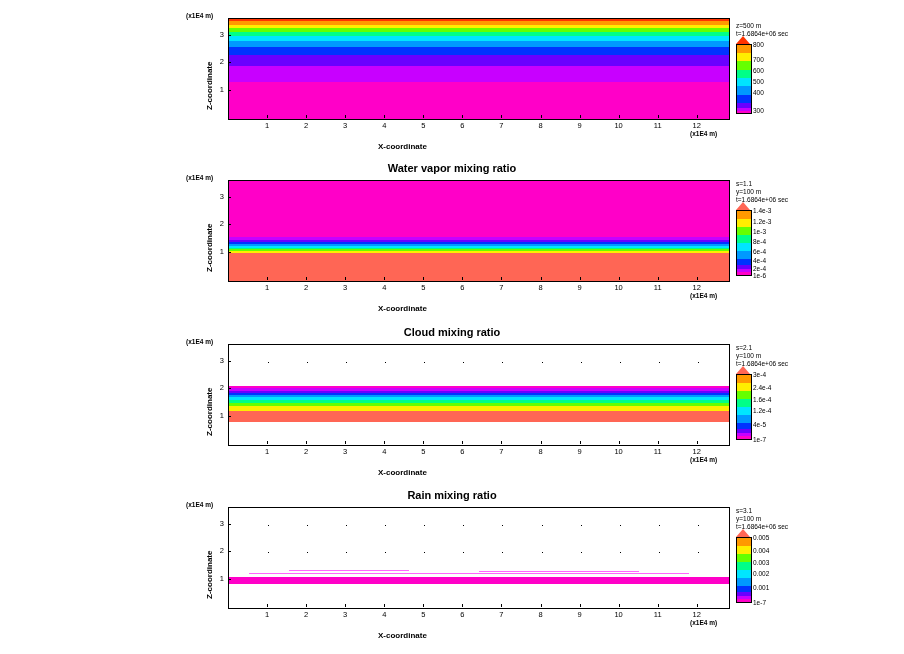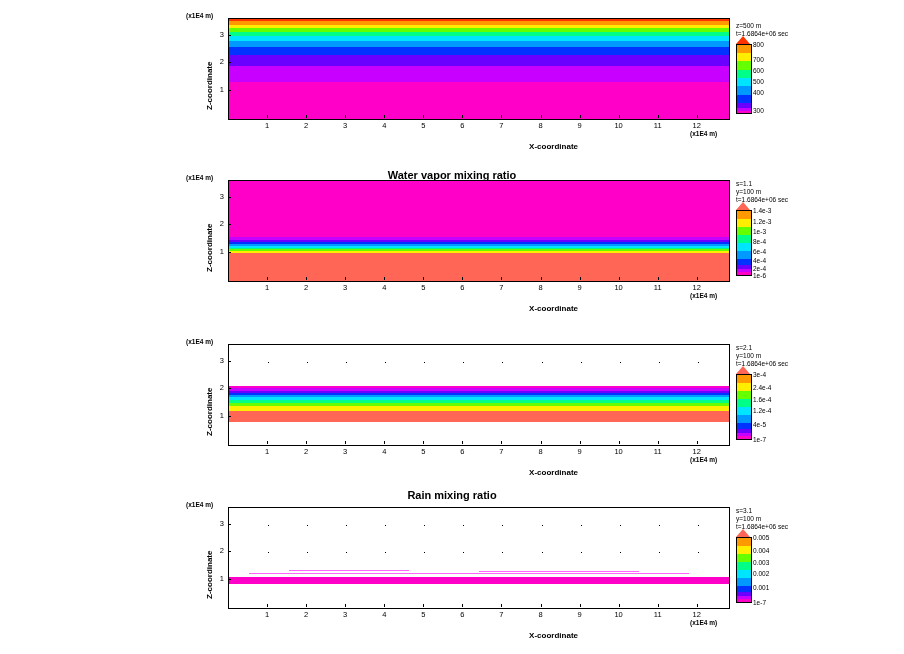--- a/index.html
+++ b/index.html
@@ -2,21 +2,21 @@
 <html><head>
 <meta charset="utf-8">
 <style>
   html,body{margin:0;padding:0;background:#ffffff;}
   body{width:904px;height:654px;position:relative;font-family:"Liberation Sans",sans-serif;color:#000;}
   .panel{position:absolute;left:0;width:904px;}
   .title{position:absolute;width:904px;text-align:center;font-size:11px;font-weight:bold;color:#000;}
   .unit-top{position:absolute;font-size:6.5px;font-weight:bold;}
   .unit-bot{position:absolute;font-size:6.5px;font-weight:bold;}
   .ylabel{position:absolute;font-size:8px;font-weight:bold;transform:rotate(-90deg);transform-origin:left top;white-space:nowrap;}
-  .xlabel{position:absolute;font-size:8px;font-weight:bold;text-align:right;}
+  .xlabel{position:absolute;font-size:8px;font-weight:bold;text-align:left;}
   .plotbox{position:absolute;border:1px solid #000;background:#fff;overflow:hidden;}
   .band{position:absolute;left:0;width:100%;}
   .dotgrid{position:absolute;inset:0;}
   .dot{position:absolute;width:1px;height:1px;background:#000;}
   .xtick{position:absolute;font-size:7.5px;text-align:center;width:20px;}
   .ytick{position:absolute;font-size:7.5px;text-align:right;width:14px;}
   .tickmark{position:absolute;background:#000;}
   .cbar{position:absolute;border:1px solid #000;overflow:hidden;}
   .cseg{position:absolute;left:0;width:100%;}
   .carrow{position:absolute;width:0;height:0;}
@@ -62,21 +62,21 @@
   <div class="clabel" style="left:753px;top:56px;">700</div>
   <div class="clabel" style="left:753px;top:67px;">600</div>
   <div class="clabel" style="left:753px;top:78px;">500</div>
   <div class="clabel" style="left:753px;top:89px;">400</div>
   <div class="clabel" style="left:753px;top:107px;">300</div>
   <div class="meta" style="left:736px;top:22px;">z=500 m</div>
   <div class="meta" style="left:736px;top:30px;">t=1.6864e+06 sec</div>
 </div>
 
 <div class="panel" style="top:162px;height:162px;">
-  <div class="title" style="top:7px;">Water vapor mixing ratio</div>
+  <div class="title" style="top:0;">Water vapor mixing ratio</div>
   <div class="unit-top" style="left:186px;top:12px;">(x1E4 m)</div>
   <div class="ylabel" style="left:205px;top:110px;">Z-coordinate</div>
   <div class="plotbox" style="left:228px;top:18px;width:500px;height:100px;">
     <div class="dotgrid">
         <div class="dot" style="left: 39.0625px; top: 72.2222px;"></div>
         <div class="dot" style="left: 39.0625px; top: 44.4444px;"></div>
         <div class="dot" style="left: 39.0625px; top: 16.6667px;"></div>
         <div class="dot" style="left: 78.125px; top: 72.2222px;"></div>
         <div class="dot" style="left: 78.125px; top: 44.4444px;"></div>
         <div class="dot" style="left: 78.125px; top: 16.6667px;"></div>
@@ -144,20 +144,21 @@
   <div class="clabel" style="left:753px;top:86px;">6e-4</div>
   <div class="clabel" style="left:753px;top:95px;">4e-4</div>
   <div class="clabel" style="left:753px;top:103px;">2e-4</div>
   <div class="clabel" style="left:753px;top:110px;">1e-6</div>
   <div class="meta" style="left:736px;top:18px;">s=1.1</div>
   <div class="meta" style="left:736px;top:26px;">y=100 m</div>
   <div class="meta" style="left:736px;top:34px;">t=1.6864e+06 sec</div>
 </div>
 
 <div class="panel" style="top:326px;height:162px;">
+  <div class="title" style="top:0;">Cloud mixing ratio</div>
   <div class="unit-top" style="left:186px;top:12px;">(x1E4 m)</div>
   <div class="ylabel" style="left:205px;top:110px;">Z-coordinate</div>
   <div class="plotbox" style="left:228px;top:18px;width:500px;height:100px;">
     <div class="dotgrid">
         <div class="dot" style="left: 39.0625px; top: 72.2222px;"></div>
         <div class="dot" style="left: 39.0625px; top: 44.4444px;"></div>
         <div class="dot" style="left: 39.0625px; top: 16.6667px;"></div>
         <div class="dot" style="left: 78.125px; top: 72.2222px;"></div>
         <div class="dot" style="left: 78.125px; top: 44.4444px;"></div>
         <div class="dot" style="left: 78.125px; top: 16.6667px;"></div>

